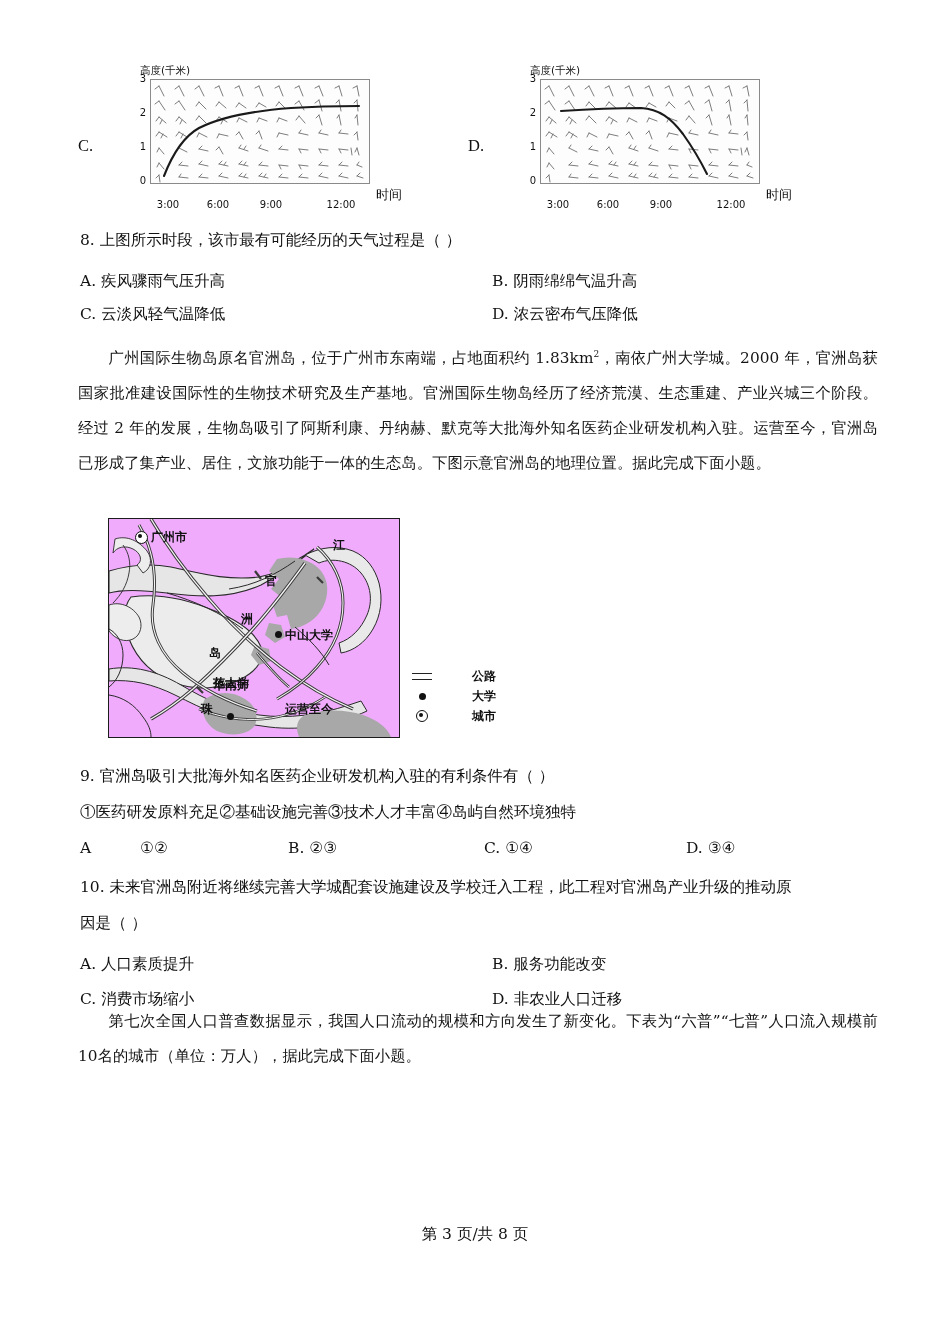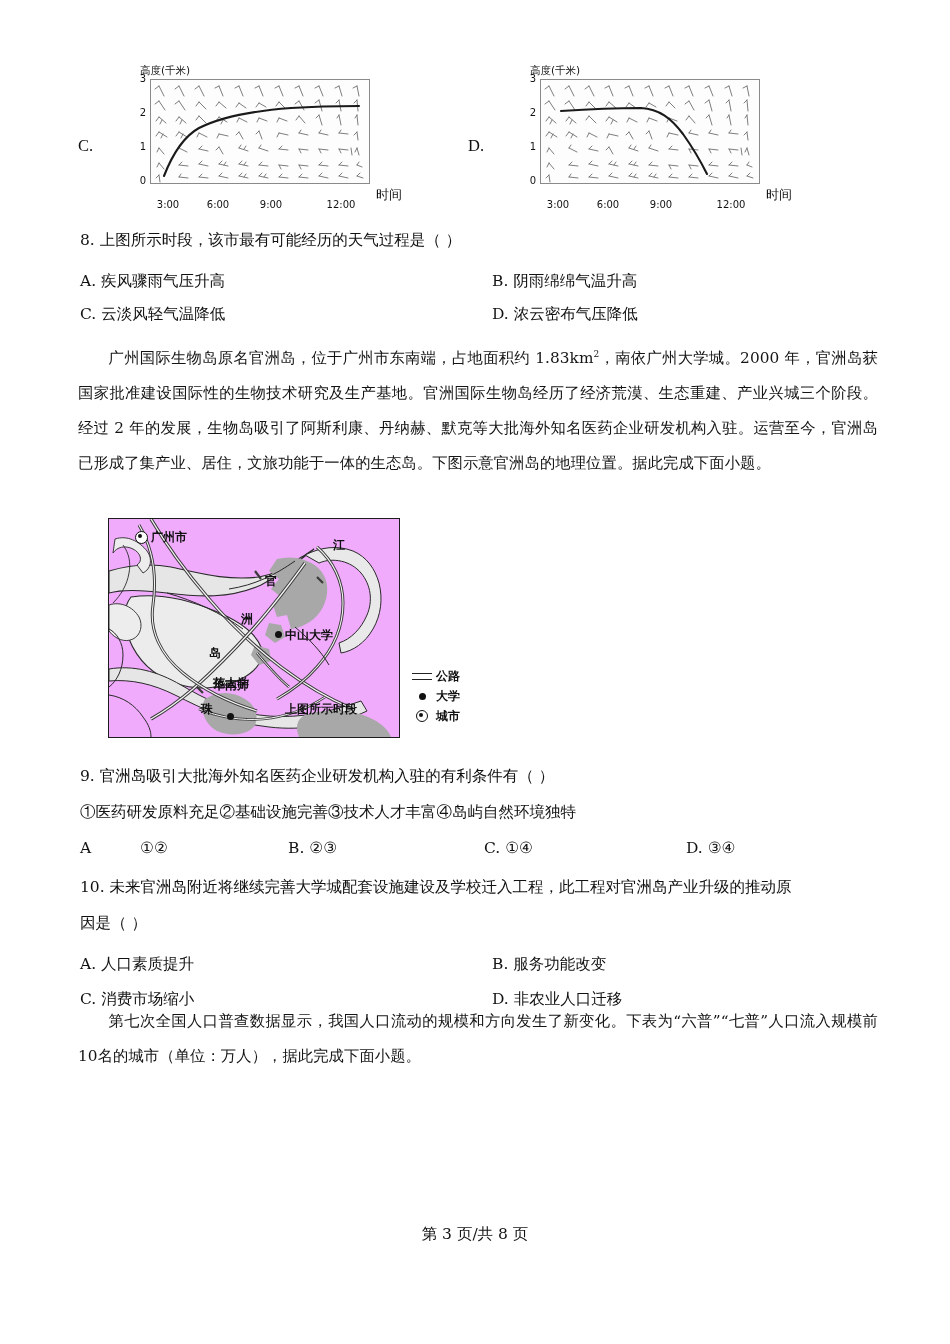--- a/index.html
+++ b/index.html
@@ -167,20 +167,21 @@
     z-index: 6;
   }
   .legend-row {
     display: flex;
     align-items: center;
     height: 20px;
     font-family: "DejaVu Sans", sans-serif;
     font-weight: bold;
     font-size: 12px;
     color: #111;
+    gap: 36px;
   }
   .legend-sym {
     width: 28px;
     display: flex;
     justify-content: center;
     align-items: center;
   }
   .sym-road {
     width: 20px; height: 5px;
     border-top: 1.4px solid #222;
@@ -1065,21 +1066,21 @@
       <div class="map-label" style="left:100px; top:126px;">岛</div>
       <div class="map-label" style="left:92px; top:182px;">珠</div>
 
       <div class="map-dot" style="left:166px; top:112px;"></div>
       <div class="map-label" style="left:176px; top:108px;">中山大学</div>
 
       <div class="map-label" style="left:104px; top:158px;">华南师</div>
       <div class="map-label" style="left:104px; top:156px;">范大学</div>
       <div class="map-dot" style="left:118px; top:194px;"></div>
 
-      <div class="map-label" style="left:176px; top:182px;">上图所示时段</div>
+      <div class="map-label" style="left:176px; top:182px;">运营至今</div>
     </div>
 
     <div class="legend">
       <div class="legend-row">
         <span class="legend-sym">
             <span class="sym-road"></span>
           </span>
         <span>公路</span>
       </div>
       <div class="legend-row">

